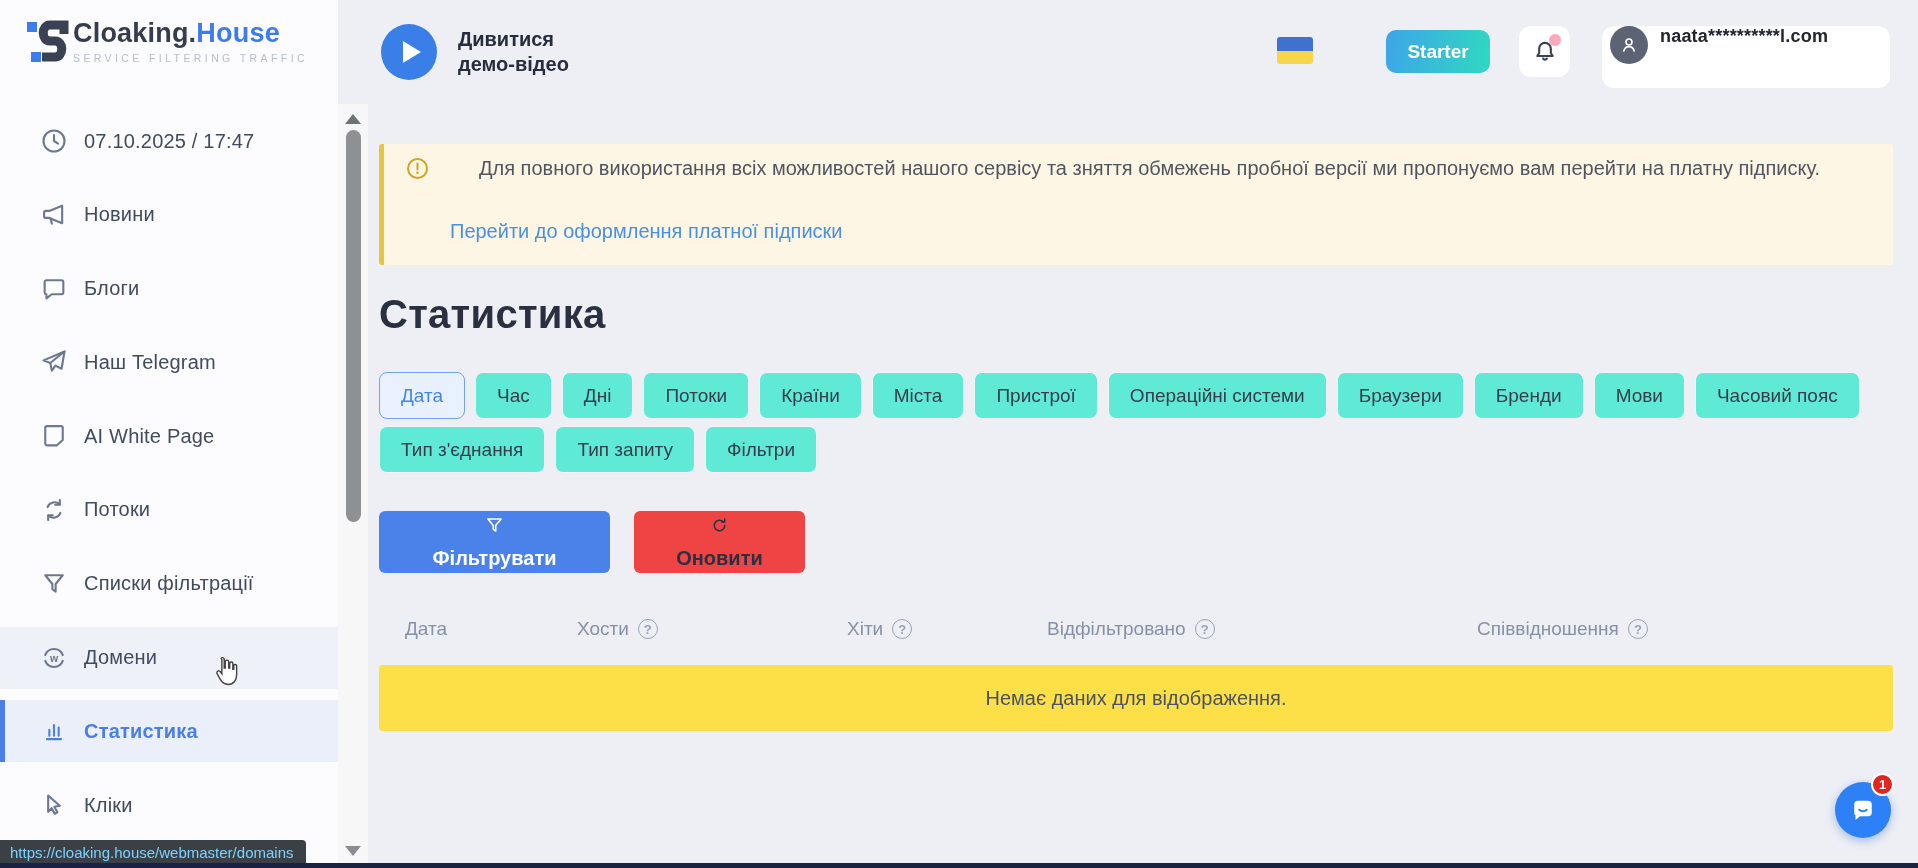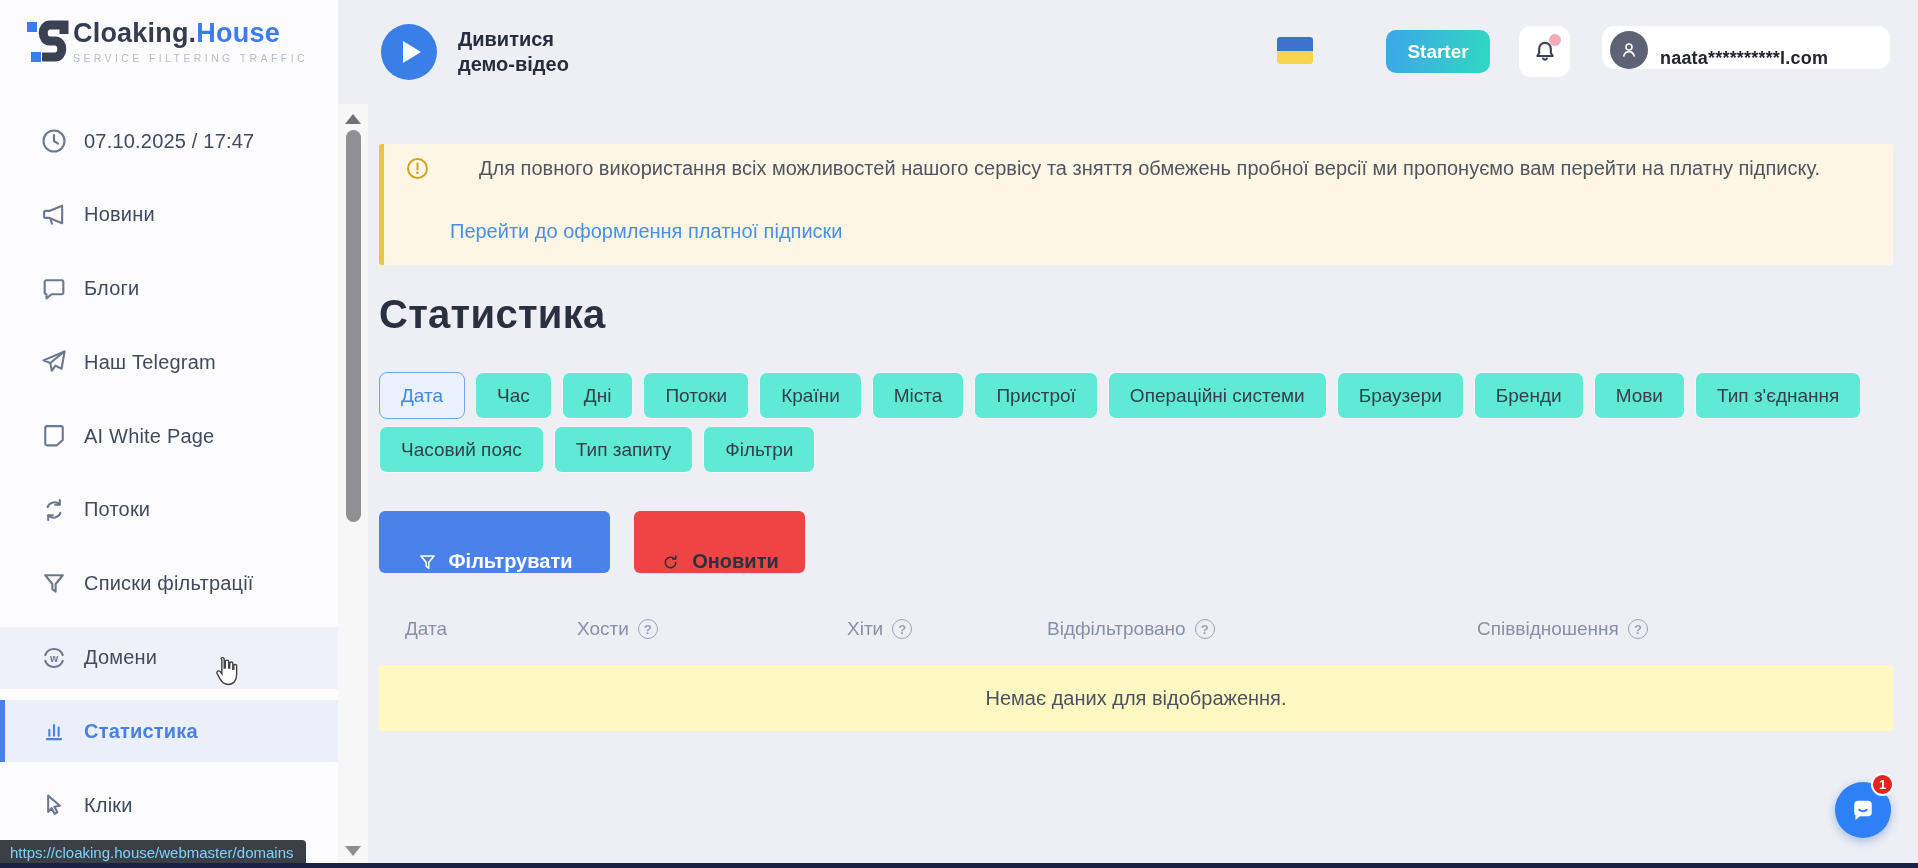--- a/index.html
+++ b/index.html
@@ -49,53 +49,53 @@
   .flag .bottom { height:50%; background:#f7d64b; }
 
   .starter-btn { position:absolute; left:1386px; top:30px; width:104px; height:43px; border-radius:10px; border:none;
     background:linear-gradient(100deg,#3da5e8 0%,#2fd9c1 100%); color:#fff; font-size:19px; font-weight:700;
     font-family:"Liberation Sans",sans-serif; cursor:pointer; }
 
   .bell-box { position:absolute; left:1519px; top:26px; width:51px; height:51px; background:#fff; border-radius:12px;
     display:flex; align-items:center; justify-content:center; cursor:pointer; }
   .bell-dot { position:absolute; right:9px; top:8px; width:12px; height:12px; border-radius:50%; background:#f8a9ba; }
 
-  .user-chip { position:absolute; left:1602px; top:26px; width:288px; height:43px; background:#fff; border-radius:12px;
-    display:flex; align-items:flex-end; padding-left:8px; gap:12px; cursor:pointer; }
+  .user-chip { position:absolute; left:1602px; top:26px; width:288px; height:62px; background:#fff; border-radius:12px;
+    display:flex; align-items:flex-start; padding-left:8px; gap:12px; cursor:pointer; }
   .avatar { width:38px; height:38px; border-radius:50%; background:#5b6375; display:flex; align-items:center; justify-content:center; }
   .user-email { font-size:18px; font-weight:600; color:#23262f; letter-spacing:.2px; }
 
   
   .banner { position:absolute; left:379px; top:144px; width:1514px; height:121px; background:#fdf6e4;
     border-left:5px solid #e6c544; border-radius:3px;text-align:right; }
   .banner-icon { position:absolute; left:22px; top:13px; }
   .banner-text { position:absolute; left:66px; top:12px; width:1370px; font-size:20px; line-height:24px; color:#515560; }
   .banner-link { position:absolute; left:66px; top:76px; font-size:20px; color:#4a90e2; text-decoration:none; cursor:pointer; }
 
   
   .page-title { position:absolute; left:379px; top:292px; font-size:40px; font-weight:800; color:#2a3040; letter-spacing:.3px; }
 
   .chips { position:absolute; left:379px; top:372px; width:1520px; display:flex; flex-wrap:wrap; gap:7px 10px; }
   .chip { height:47px; line-height:45px; padding:0 21px; border-radius:8px; background:#5eead4; border:1px solid #f3f4f8;
     font-size:19px; color:#363d4e; cursor:pointer; white-space:nowrap; }
   .chip.active { background:#e8f1fd; border:1px solid #70a3f2; color:#4287e9; }
 
   .actions { position:absolute; left:379px; top:511px; display:flex; gap:24px; }
-  .btn { height:62px; border:none; border-radius:6px; font-size:20px; font-weight:600; display:flex; align-items:flex-end;
-    justify-content:center; gap:11px; cursor:pointer; font-family:"Liberation Sans",sans-serif; }
+  .btn { height:62px; border:none; border-radius:6px; font-size:20px; font-weight:600; display:flex; align-items:center;
+    justify-content:center; gap:11px; cursor:pointer; font-family:"Liberation Sans",sans-serif;flex-direction:column; }
   .btn-filter { width:231px; background:#4b82ea; color:#fff; }
   .btn-refresh { width:171px; background:#ef4444; color:#2a3140; box-shadow:0 1px 2px rgba(40,50,80,.05); }
 
   
   .thead { position:absolute; left:379px; top:607px; width:1514px; height:44px; display:grid;
     grid-template-columns:172px 270px 200px 430px 1fr; align-items:center; padding-left:26px; }
   .th { display:flex; align-items:center; gap:9px; font-size:19px; color:#8791a5; }
   .help { width:20px; height:20px; border:1.6px solid #9aa3b5; border-radius:50%; color:#9aa3b5;
     font-size:13px; font-weight:700; display:inline-flex; align-items:center; justify-content:center; cursor:pointer; }
-  .empty-row { position:absolute; left:379px; top:665px; width:1514px; height:66px; background:#fef9c3; border-radius:4px;
+  .empty-row { position:absolute; left:379px; top:665px; width:1514px; height:66px; background:#fde047; border-radius:4px;
     display:flex; align-items:center; justify-content:center; font-size:20px; color:#4b5362; }
 
   
   .chat-fab { position:absolute; left:1835px; top:782px; width:56px; height:56px; border-radius:50%; background:#2e80f6;
     display:flex; align-items:center; justify-content:center; cursor:pointer; box-shadow:0 3px 10px rgba(30,80,180,.35); }
   .chat-badge { position:absolute; left:1871px; top:773px; width:23px; height:23px; border-radius:50%; background:#e3251f;
     border:2px solid #fff; color:#fff; font-size:13px; font-weight:700; display:flex; align-items:center; justify-content:center; }
 
   .status-tooltip { position:absolute; left:0; top:840px; height:26px; width:306px; background:#3b3f46;
     border-radius:0 4px 0 0; color:#7dd3fc; font-size:15px; line-height:26px; padding:0 10px; white-space:nowrap; }
@@ -248,22 +248,22 @@
   <div class="chip">Час</div>
   <div class="chip">Дні</div>
   <div class="chip">Потоки</div>
   <div class="chip">Країни</div>
   <div class="chip">Міста</div>
   <div class="chip">Пристрої</div>
   <div class="chip">Операційні системи</div>
   <div class="chip">Браузери</div>
   <div class="chip">Бренди</div>
   <div class="chip">Мови</div>
+  <div class="chip">Часовий пояс</div>
   <div class="chip">Тип з'єднання</div>
-  <div class="chip">Часовий пояс</div>
   <div class="chip">Тип запиту</div>
   <div class="chip">Фільтри</div>
 </div>
 
 <div class="actions">
   <button class="btn btn-filter">
     <svg width="21" height="21" viewBox="0 0 24 24">
       <path d="M4.5 4.5h15L13.4 12v6.5l-2.8-2V12L4.5 4.5z" fill="none" stroke="#fff" stroke-width="1.8" stroke-linejoin="round"></path>
     </svg>
     <span>Фільтрувати</span>

